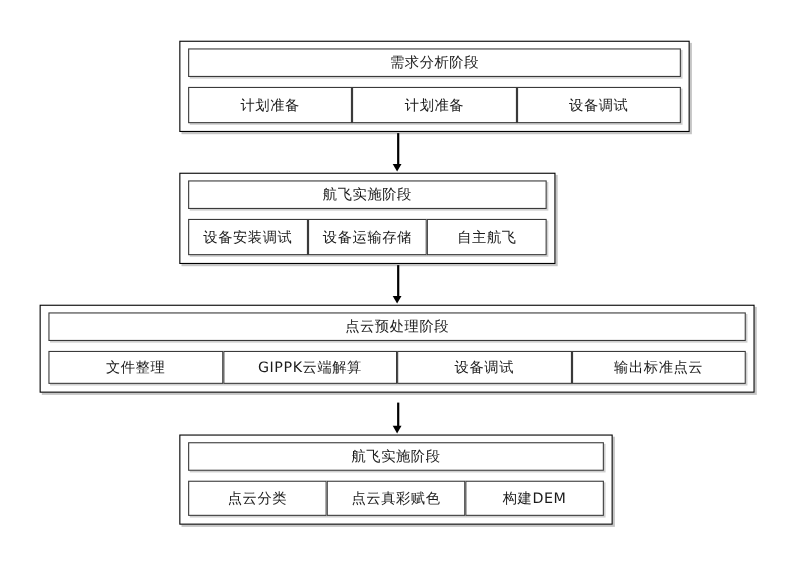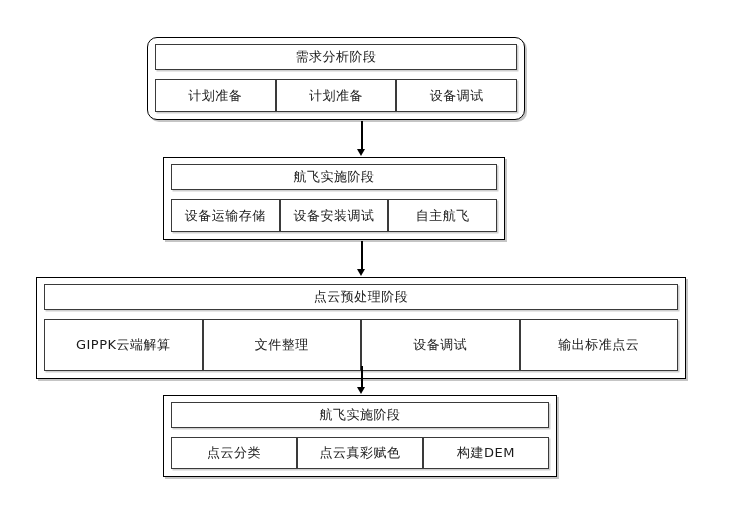--- a/index.html
+++ b/index.html
@@ -90,49 +90,49 @@
     border-left: 4.5px solid transparent;
     border-right: 4.5px solid transparent;
     border-top: 7px solid #000000;
   }
 </style>
 </head>
 <body>
 
 <div id="flowchart">
 
-  <div class="stage" id="stage-1" style="left:147px; top:37px; width:378px; height:83px;border-radius:10px;">
+  <div class="stage" id="stage-1" style="left:163px; top:37px; width:464px; height:83px;">
     <div class="stage-header">需求分析阶段</div>
     <div class="stage-steps">
       <div class="step-box">计划准备</div>
       <div class="step-box">计划准备</div>
       <div class="step-box">设备调试</div>
     </div>
   </div>
 
   <div class="connector" style="left:361px; top:121px; height:29px;"></div>
   <div class="arrowhead" style="left:357px; top:149px;"></div>
 
   <div class="stage" id="stage-2" style="left:163px; top:157px; width:342px; height:83px;">
     <div class="stage-header">航飞实施阶段</div>
     <div class="stage-steps">
+      <div class="step-box">设备安装调试</div>
       <div class="step-box">设备运输存储</div>
-      <div class="step-box">设备安装调试</div>
       <div class="step-box">自主航飞</div>
     </div>
   </div>
 
   <div class="connector" style="left:361px; top:241px; height:29px;"></div>
   <div class="arrowhead" style="left:357px; top:269px;"></div>
 
-  <div class="stage" id="stage-3" style="left:36px; top:277px; width:650px; height:102px;">
+  <div class="stage" id="stage-3" style="left:36px; top:277px; width:650px; height:80px;">
     <div class="stage-header">点云预处理阶段</div>
     <div class="stage-steps">
+      <div class="step-box">文件整理</div>
       <div class="step-box">GIPPK云端解算</div>
-      <div class="step-box">文件整理</div>
       <div class="step-box">设备调试</div>
       <div class="step-box">输出标准点云</div>
     </div>
   </div>
 
   <div class="connector" style="left:361px; top:366px; height:22px;"></div>
   <div class="arrowhead" style="left:357px; top:387px;"></div>
 
   <div class="stage" id="stage-4" style="left:163px; top:395px; width:394px; height:82px;">
     <div class="stage-header">航飞实施阶段</div>

